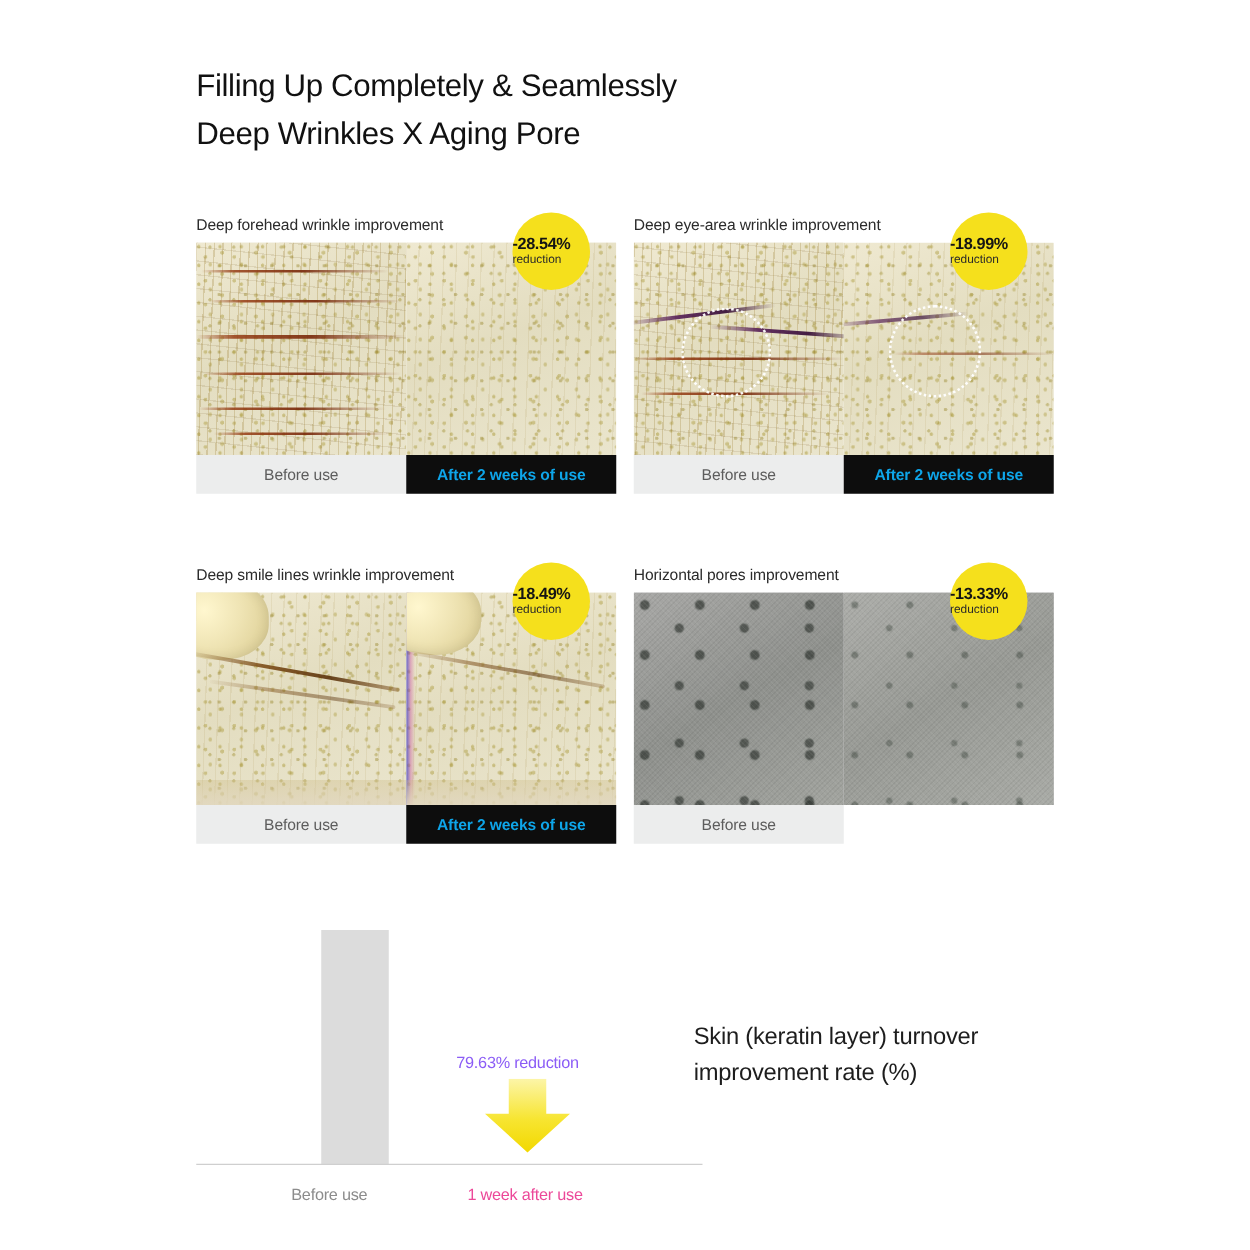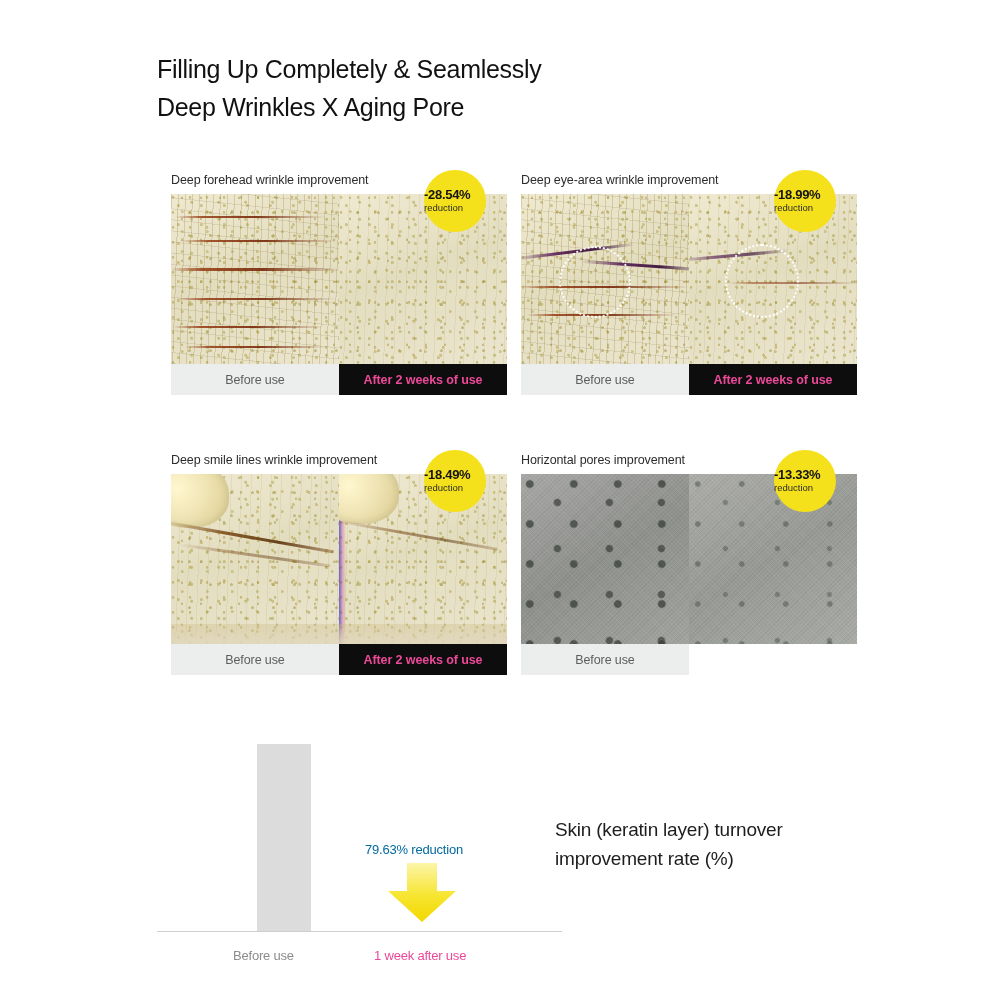--- a/index.html
+++ b/index.html
@@ -26,21 +26,20 @@
     font-weight: 400;
     letter-spacing: -0.3px;
     color: #111111;
   }
   .headline .l2 { display: block; }
 
   
   .panel {
     position: absolute;
     width: 336px;
-    margin-left: 14px;
   }
   .panel-title {
     font-size: 12.5px;
     color: #2b2b2b;
     letter-spacing: -0.1px;
     margin-bottom: 7px;
     white-space: nowrap;
   }
   .panel-body {
     position: relative;
@@ -63,21 +62,21 @@
     width: 336px;
     height: 31px;
   }
   .cap {
     width: 168px; height: 31px;
     display: flex; align-items: center; justify-content: center;
     font-size: 12.5px;
     letter-spacing: -0.1px;
   }
   .cap.before { background: #eceded; color: #5d5d5d; }
-  .cap.after  { background: #0d0d0d; color: #ec4899; font-weight: bold; }
+  .cap.after  { background: #0d0d0d; color: #0ea5e9; font-weight: bold; }
 
   
   .skin {
     position: absolute; inset: 0;
     background-color: #e8e4cf;
     background-image:
       radial-gradient(circle at 12% 22%, rgba(176,160,70,.55) 0 1.2px, transparent 1.6px),
       radial-gradient(circle at 32% 61%, rgba(176,160,70,.5) 0 1.3px, transparent 1.7px),
       radial-gradient(circle at 58% 18%, rgba(166,150,62,.5) 0 1.1px, transparent 1.5px),
       radial-gradient(circle at 77% 48%, rgba(176,160,70,.5) 0 1.4px, transparent 1.8px),
@@ -215,21 +214,21 @@
     bottom: 22px;
     font-size: 13px;
     color: #8c8c8c;
     letter-spacing: -0.2px;
   }
   .xlabel.b2 { color: #ec4899; }
   .reduction-label {
     position: absolute;
     left: 208px; bottom: 128px;
     font-size: 13px;
-    color: #0369a1;
+    color: #8b5cf6;
     letter-spacing: -0.2px;
     white-space: nowrap;
   }
   .arrow {
     position: absolute;
     left: 229px; bottom: 62px;
     width: 72px; height: 60px;
   }
   .arrow svg { display: block; }
   .chart-caption {

